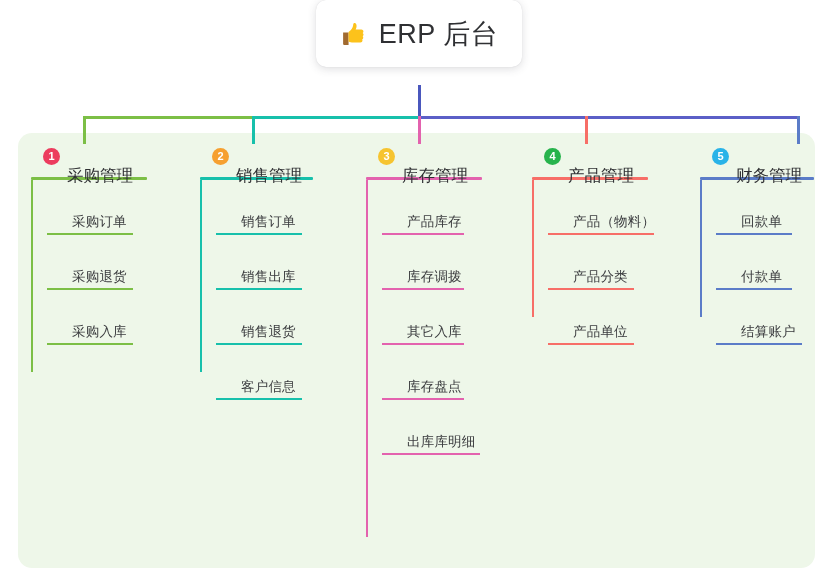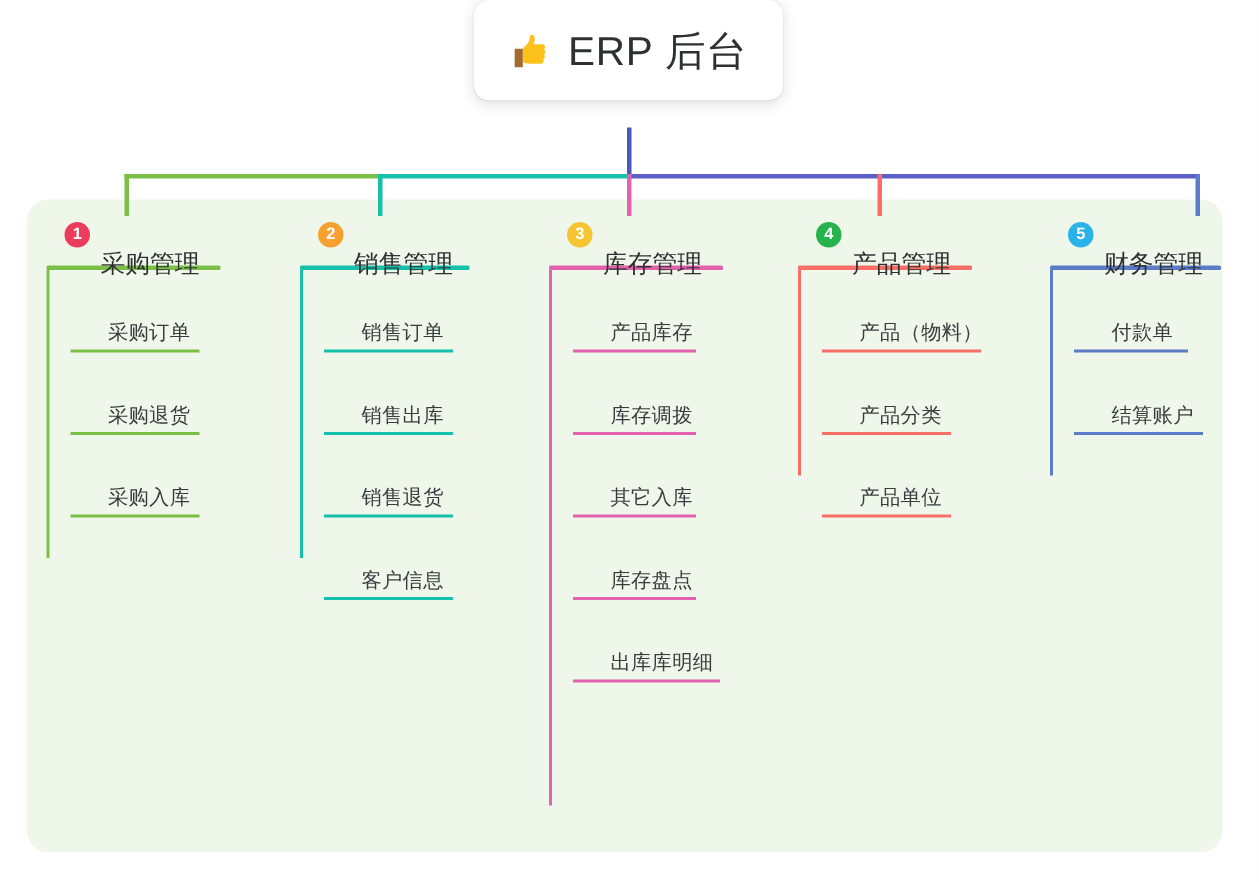--- a/index.html
+++ b/index.html
@@ -279,20 +279,24 @@
       </div>
       <div class="col" style="left: 700px;">
         <div class="col-head">
           <span class="badge" style="background: rgb(41, 179, 232);">5</span>
           <span class="col-title">财务管理</span>
         </div>
         <div class="col-rule" style="width: 114px; background: rgb(91, 124, 200);"></div>
         <div class="items">
           <div class="spine" style="height: 137px; background: rgb(91, 124, 200);"></div>
           <div class="item">
+            <span class="item-label">回款单</span>
+            <div class="item-rule" style="width: 76px; background: rgb(91, 124, 200);"></div>
+          </div>
+          <div class="item">
             <span class="item-label">付款单</span>
             <div class="item-rule" style="width: 76px; background: rgb(91, 124, 200);"></div>
           </div>
           <div class="item">
             <span class="item-label">结算账户</span>
             <div class="item-rule" style="width: 86px; background: rgb(91, 124, 200);"></div>
           </div>
         </div>
       </div>
     </div>

